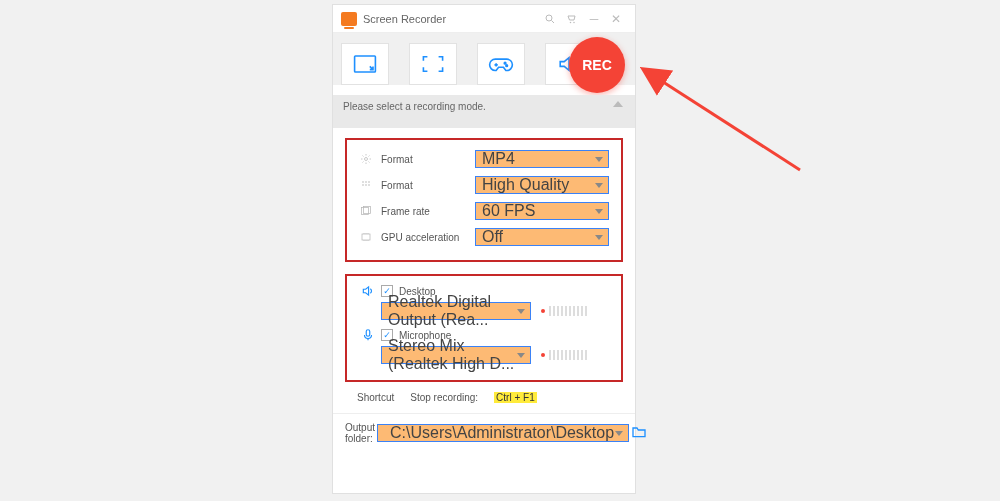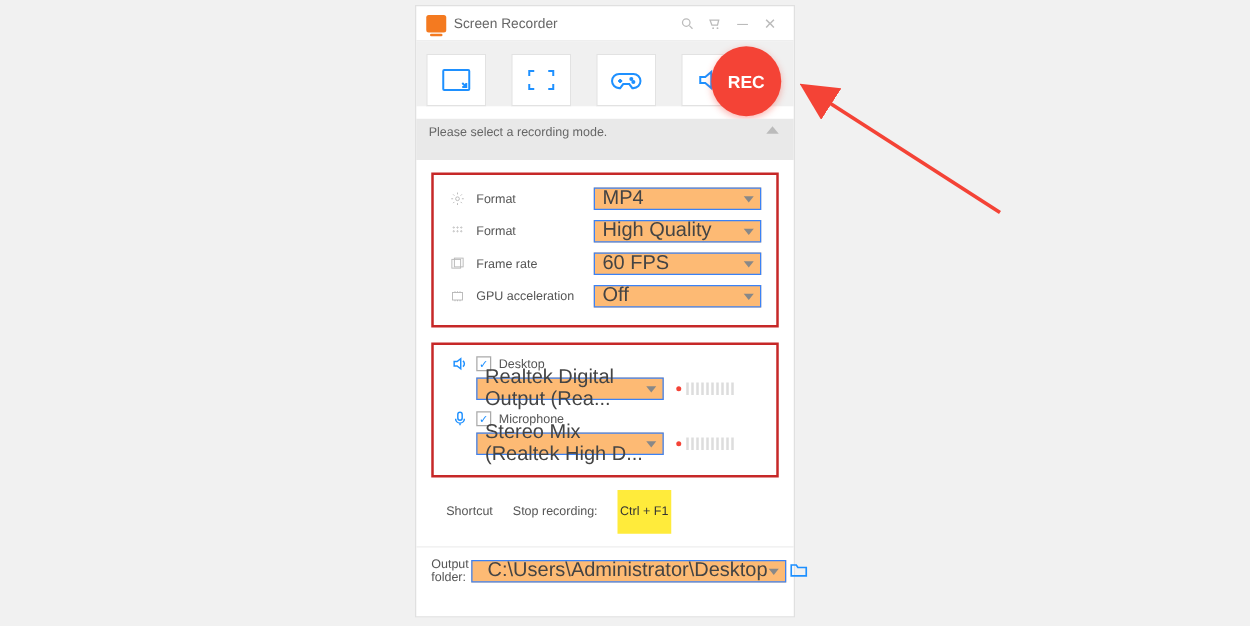--- a/index.html
+++ b/index.html
@@ -150,21 +150,21 @@
     display: flex; align-items: center; gap: 2px;
   }
   .meter .dot { width:4px;height:4px;border-radius:50%;background:#f44336;margin-right:2px;}
   .meter .bar { width:2px;height:10px;background:#ddd;}
   .shortcut {
     display: flex; align-items: center;
     font-size: 10px; color: #555;
     padding: 4px 24px 10px 24px;
     gap: 16px;
   }
-  .shortcut .hl { background: #ffeb3b; color:#333; padding:12px 2px;}
+  .shortcut .hl { background: #ffeb3b; color:#333; padding:0 2px;}
   .footer {
     border-top: 1px solid #eee;
     padding: 8px 12px;
     display: flex; align-items: center;
     font-size: 10px; color: #555;
     gap: 2px;
     justify-content: space-between;
   }
   .footer .select { flex: 1; padding-left: 12px; }
   .folder-icon svg{stroke:#1e90ff;fill:none;stroke-width:2;}

